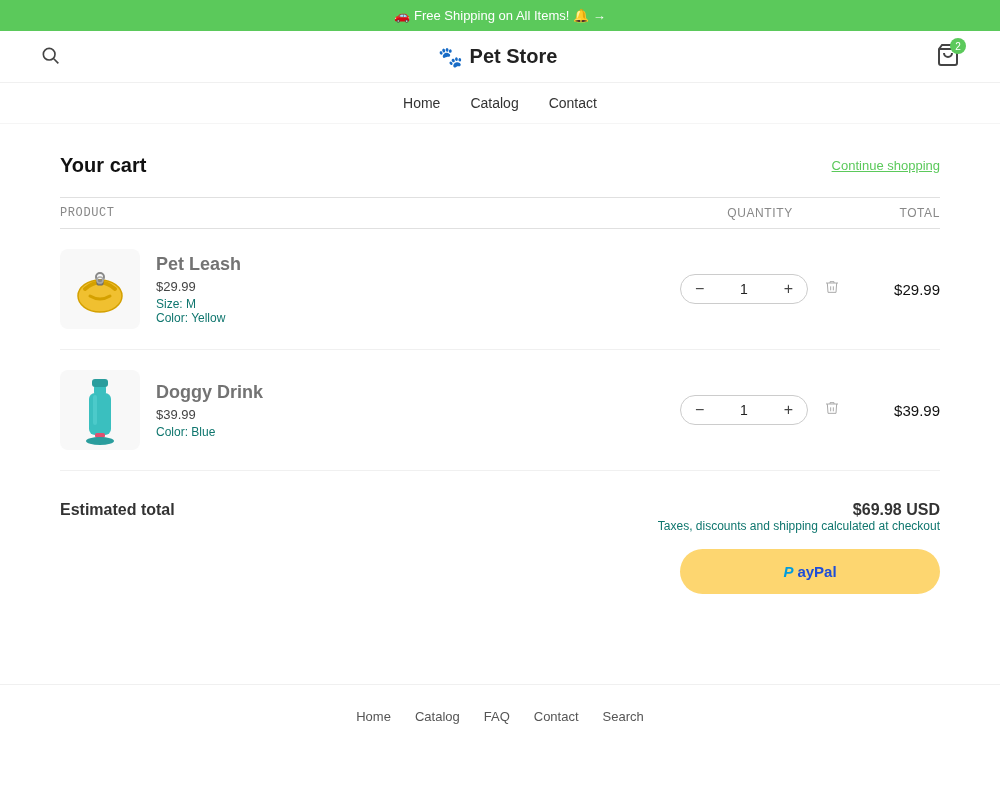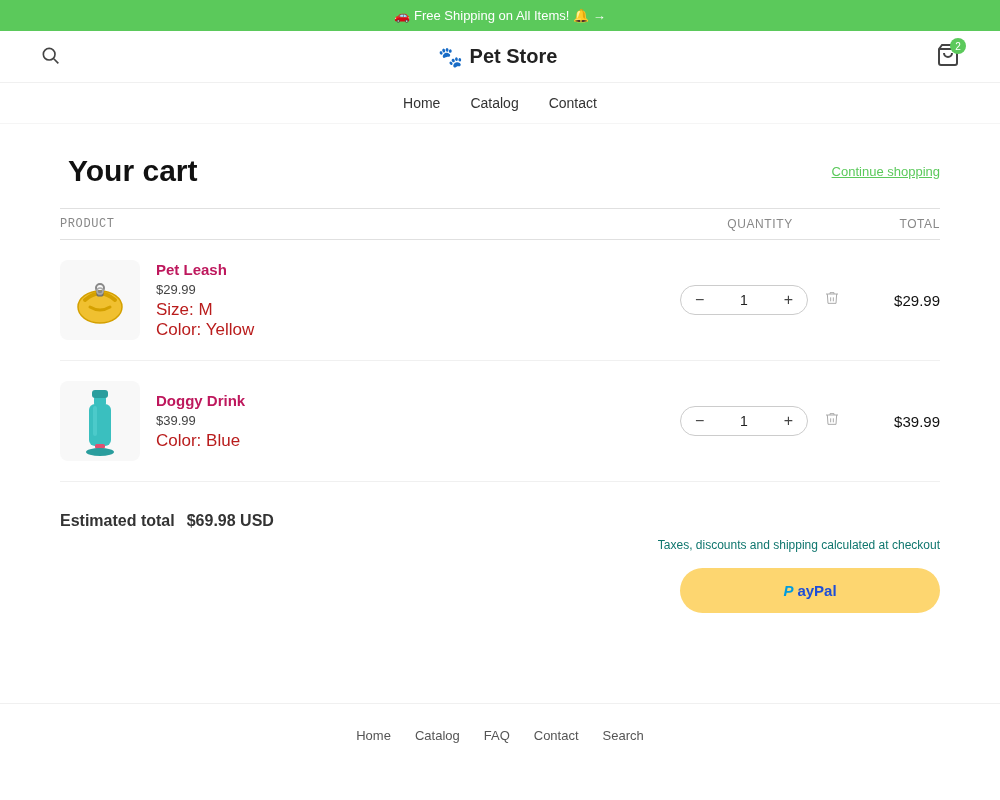--- a/index.html
+++ b/index.html
@@ -73,24 +73,23 @@
       padding: 30px 40px;
     }
 
     .cart-header {
       display: flex;
       justify-content: space-between;
       align-items: center;
       margin-bottom: 20px;
     }
     .cart-title {
-      font-size: 30px;
+      font-size: 20px;
       font-weight: 700;
       color: #111;
-      margin-left: 8px;
     }
     .continue-shopping {
       color: #5bc95b;
       text-decoration: underline;
       font-size: 13px;
       cursor: pointer;
     }
 
     
     .cart-table-header {
@@ -140,32 +139,32 @@
     }
     
     .drink-img {
       width: 50px;
       height: 75px;
     }
 
     .cart-item-details { }
     .cart-item-name {
       font-weight: 600;
-      font-size: 15px;
-      color: #be185d;
+      font-size: 18px;
+      color: #737373;
       margin-bottom: 4px;
     }
     .cart-item-price {
       color: #444;
       font-size: 13px;
       margin-bottom: 3px;
     }
     .cart-item-variant {
-      color: #b91c1c;
-      font-size: 17px;
+      color: #0f766e;
+      font-size: 12px;
     }
 
     
     .quantity-control {
       display: flex;
       align-items: center;
       border: 1px solid #ccc;
       border-radius: 30px;
       overflow: hidden;
       width: 130px;
@@ -211,24 +210,23 @@
       color: #111;
     }
 
     
     .cart-summary {
       margin-top: 30px;
       text-align: right;
     }
     .estimated-total-row {
       display: flex;
-      justify-content: flex-start;
+      justify-content: space-between;
       align-items: center;
       gap: 12px;
-      margin-bottom: 8px;
     }
     .estimated-label {
       font-weight: 700;
       font-size: 16px;
     }
     .estimated-value {
       font-size: 16px;
       font-weight: 600;
     }
     .tax-note {

